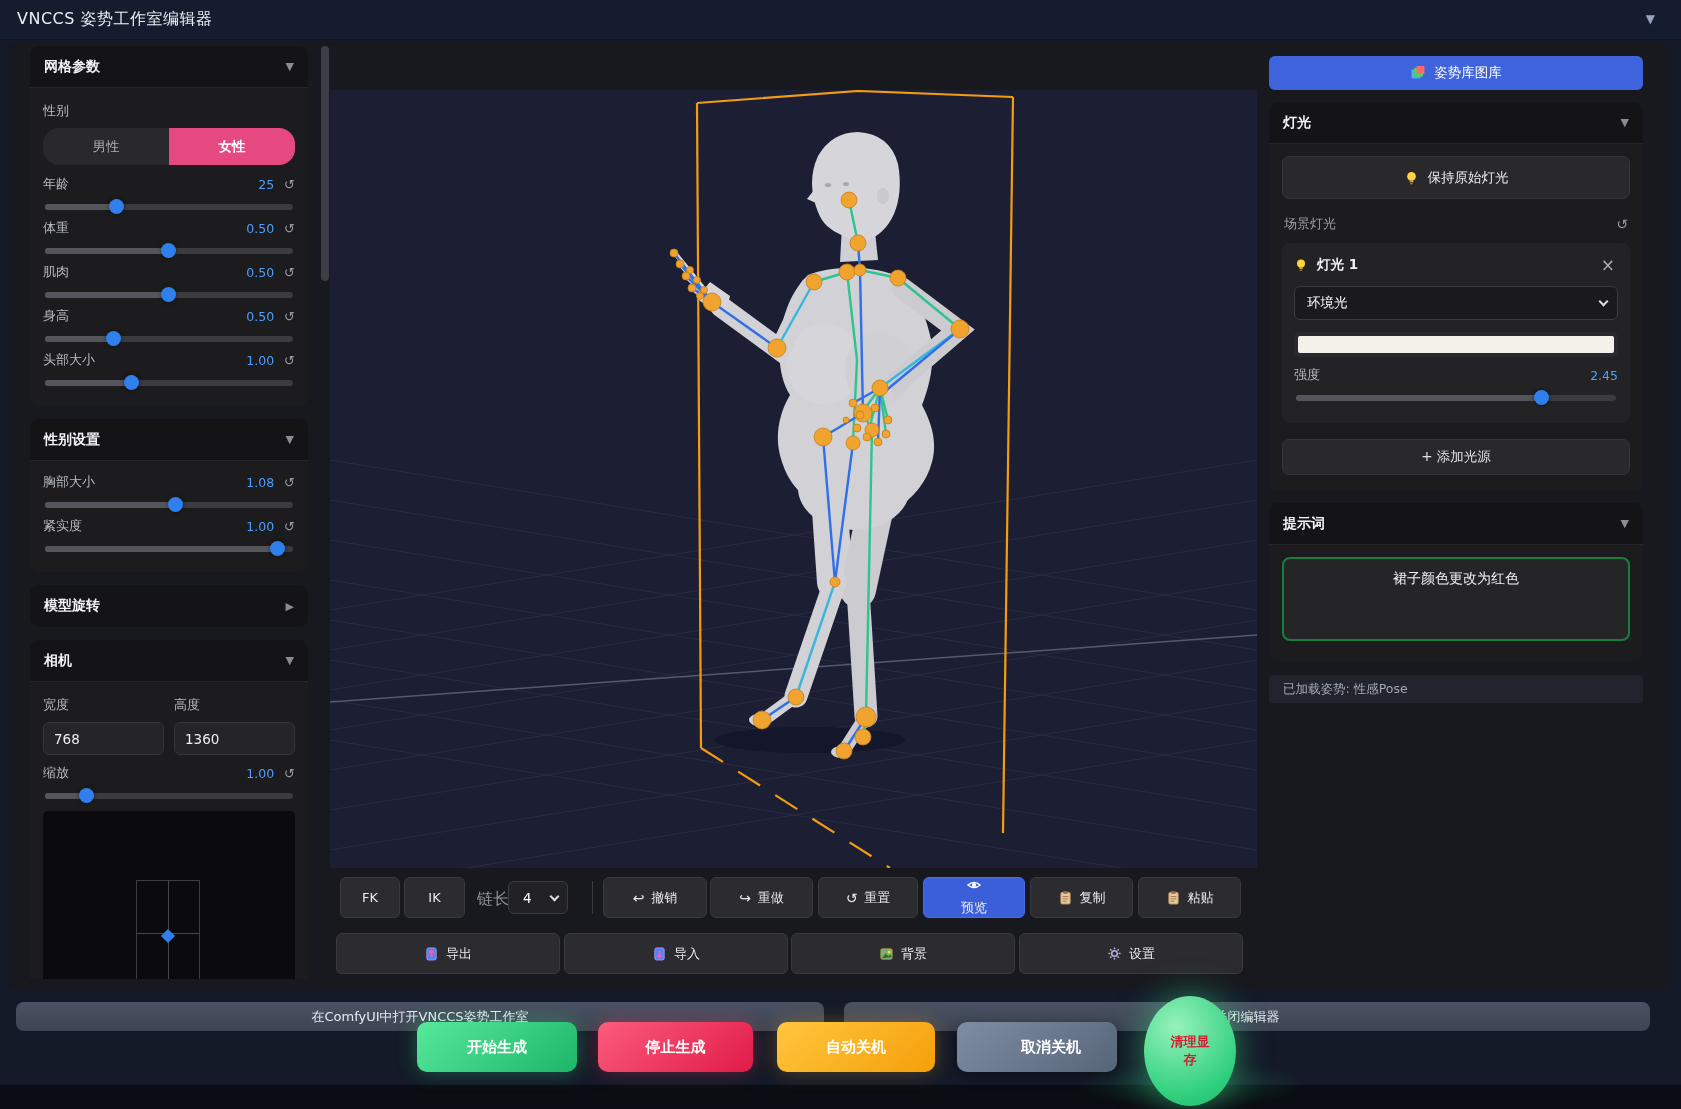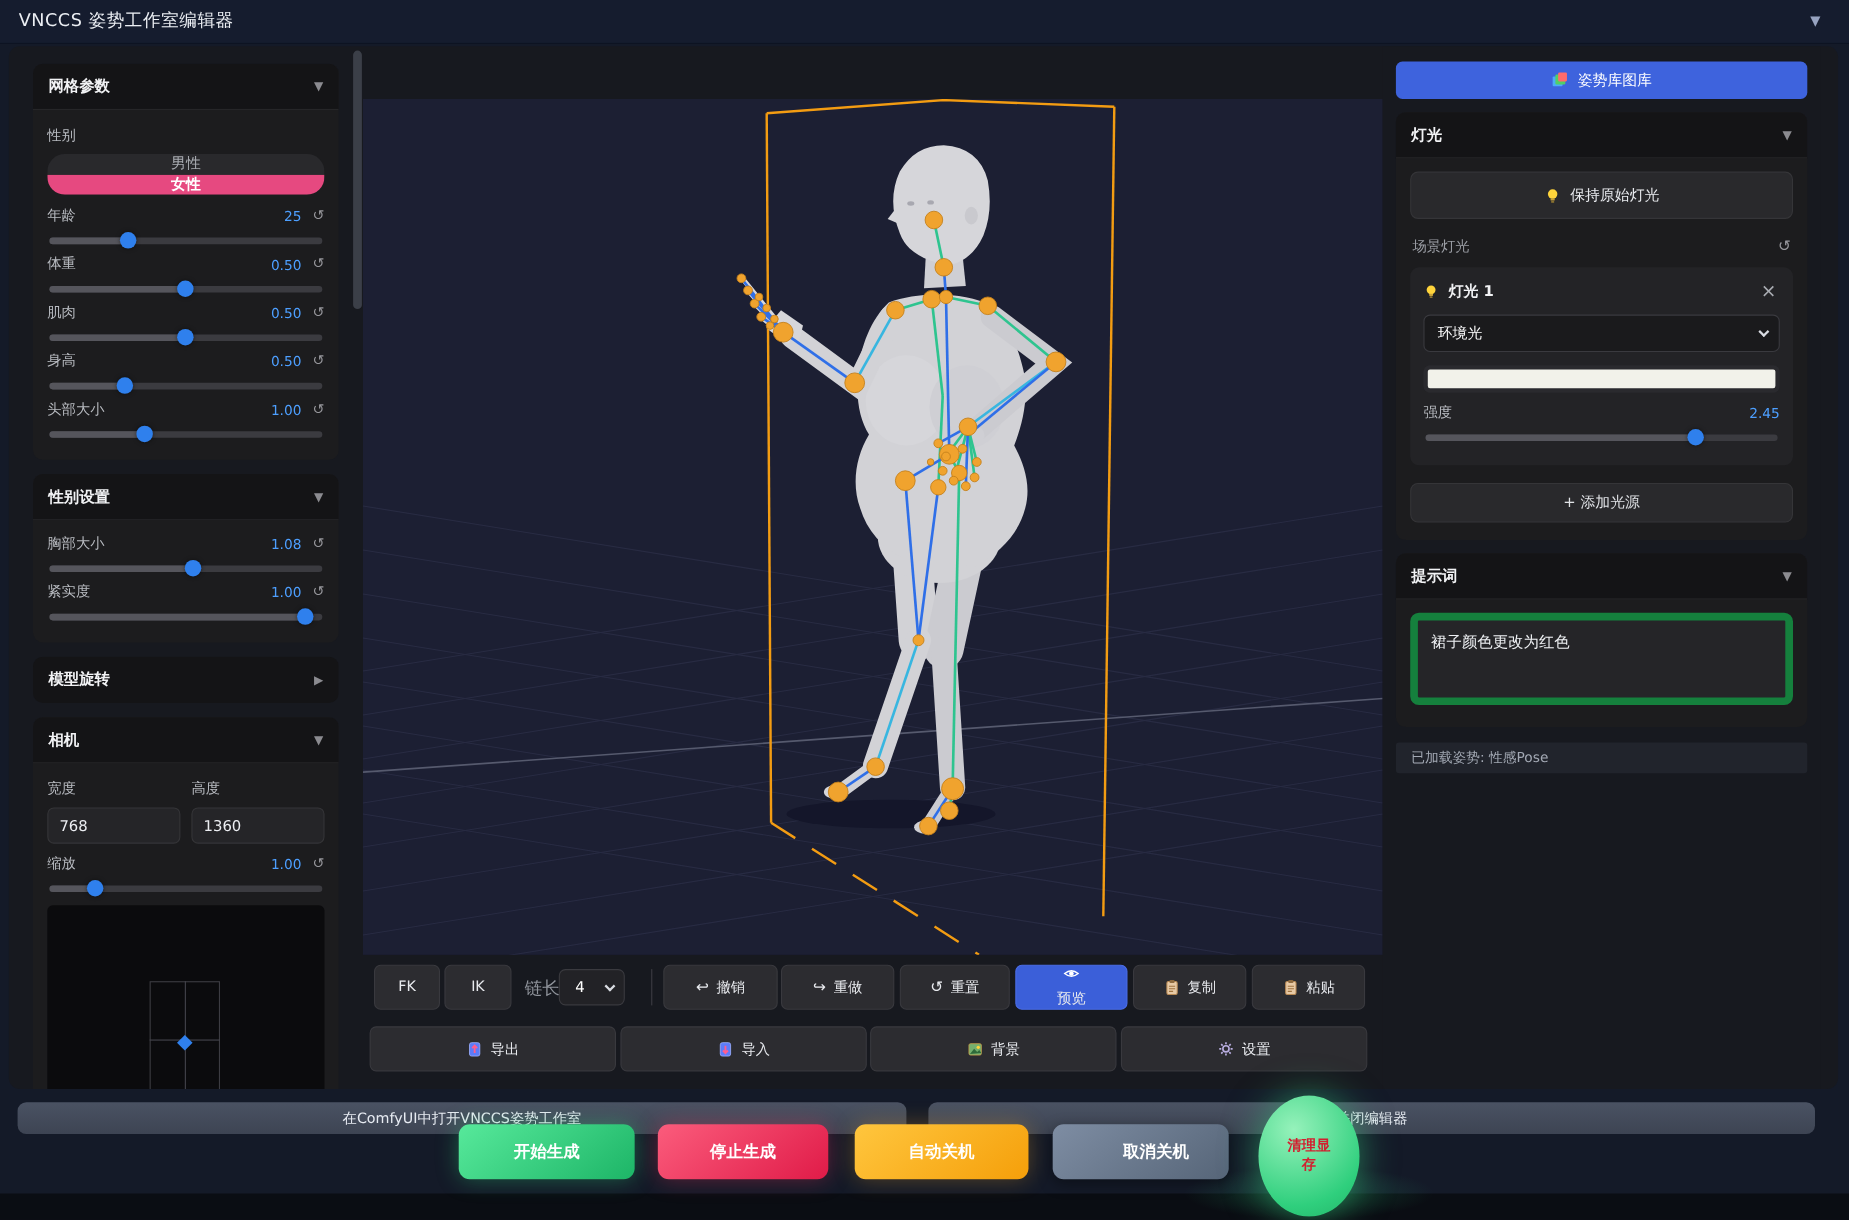--- a/index.html
+++ b/index.html
@@ -11,31 +11,31 @@
   .titlebar { position:absolute; left:0; top:0; width:1681px; height:40px;
     background:#151c2e; border-bottom:1px solid #0d1322; display:flex; align-items:center; }
   .titlebar .ttl { margin-left:17px; font-size:16px; color:#eceff4; letter-spacing:.5px; }
   .titlebar .caret { position:absolute; right:26px; top:12px; font-size:12px; color:#97a3c0; cursor:pointer; }
 
   
   .card { position:absolute; left:8px; top:42px; width:1663px; height:948px;
     background:#17191f; border-radius:10px; overflow:hidden; }
 
   
-  .lsb { position:absolute; left:22px; top:16px; width:278px; height:933px;
+  .lsb { position:absolute; left:22px; top:4px; width:278px; height:933px;
     display:flex; flex-direction:column; gap:13px; overflow:hidden; }
   .panel { background:#1c1c1e; border-radius:9px; overflow:hidden; flex:none; }
   .phead { height:42px; background:#141416; display:flex; align-items:center;
     justify-content:space-between; padding:0 14px; border-bottom:1px solid #262628; cursor:pointer; }
   .phead .pt { font-size:14px; font-weight:bold; color:#f2f3f5; }
   .phead .pc { font-size:11px; color:#8b8b90; }
   .pbody { padding:12px 13px 14px 13px; }
 
   .flabel { font-size:13px; color:#b9bcc2; margin:2px 0 8px 0; }
-  .toggle { display:flex; height:37px; border-radius:16px; overflow:hidden; margin-bottom:10px;flex-direction:column; }
+  .toggle { display:flex; height:37px; border-radius:16px; overflow:hidden; margin-bottom:10px; }
   .toggle .opt { flex:1; display:flex; align-items:center; justify-content:center;
     font-size:13.5px; background:#29292c; color:#a9acb2; cursor:pointer; }
   .toggle .opt.on { background:#e64980; color:#fff; font-weight:bold; }
 
   .srow { display:flex; align-items:center; margin-top:9px; }
   .srow .sl { font-size:13px; color:#b9bcc2; flex:1; }
   .srow .sv { font-size:12.5px; color:#4d9fff; margin-right:10px; }
   .srow .sr { font-size:13px; color:#97979c; cursor:pointer; }
   .track { position:relative; height:6px; background:#3b3b40; border-radius:3px; margin:11px 2px 6px 2px; }
   .track .fill { position:absolute; left:0; top:0; height:6px; background:#55555c; border-radius:3px; }
@@ -103,22 +103,22 @@
   .lightcard .lname { font-size:13.5px; font-weight:bold; color:#f1f2f4; margin-left:9px; flex:1; }
   .lightcard .lclose { font-size:17px; color:#a9acb2; cursor:pointer; padding:0 3px; }
   .lsel { height:34px; background:#1a1a1c; border:1px solid #3a3a3f; border-radius:6px;
     display:flex; align-items:center; justify-content:space-between; padding:0 10px 1px 12px;
     font-size:13.5px; color:#fff; cursor:pointer; }
   .swatchwrap { margin-top:12px; background:#2a2a2e; border-radius:6px; padding:4px; cursor:pointer; }
   .swatch { height:17px; border-radius:2px; }
   .addbtn { margin-top:16px; height:36px; background:#29292c; border:1px solid #353538;
     border-radius:7px; display:flex; align-items:center; justify-content:center;
     font-size:13.5px; color:#e0e2e6; cursor:pointer; }
-  .ptxt { width:100%; height:84px; background:#252528; border:7px solid #15803d; border-radius:8px;
-    color:#eef0f3; font-size:14px; padding:11px 12px; resize:none; font-family:inherit; }
+  .ptxt { width:100%; height:84px; background:#252528; border:2px solid #15803d; border-radius:8px;
+    color:#eef0f3; font-size:14px; padding:11px 12px; resize:none; font-family:inherit;text-align:center; }
   .statusbar { margin-top:14px; height:28px; background:#21242c; border-radius:3px;
     display:flex; align-items:center; padding:0 14px; font-size:12.5px; color:#a3a9b4; flex:none; }
 
   
   .slatebar { position:absolute; top:1002px; height:29px; border-radius:8px; cursor:pointer;
     background:linear-gradient(180deg,#4a5263,#3c playing4352); background:linear-gradient(180deg,#4a5263,#3d4453);
     display:flex; align-items:center; justify-content:center; font-size:13px; color:#e7ebf2; }
   .fbtn { position:absolute; top:1022px; height:50px; border-radius:10px; display:flex;
     align-items:center; justify-content:center; font-size:15px; font-weight:bold; color:#fff;
     cursor:pointer; z-index:5; }

